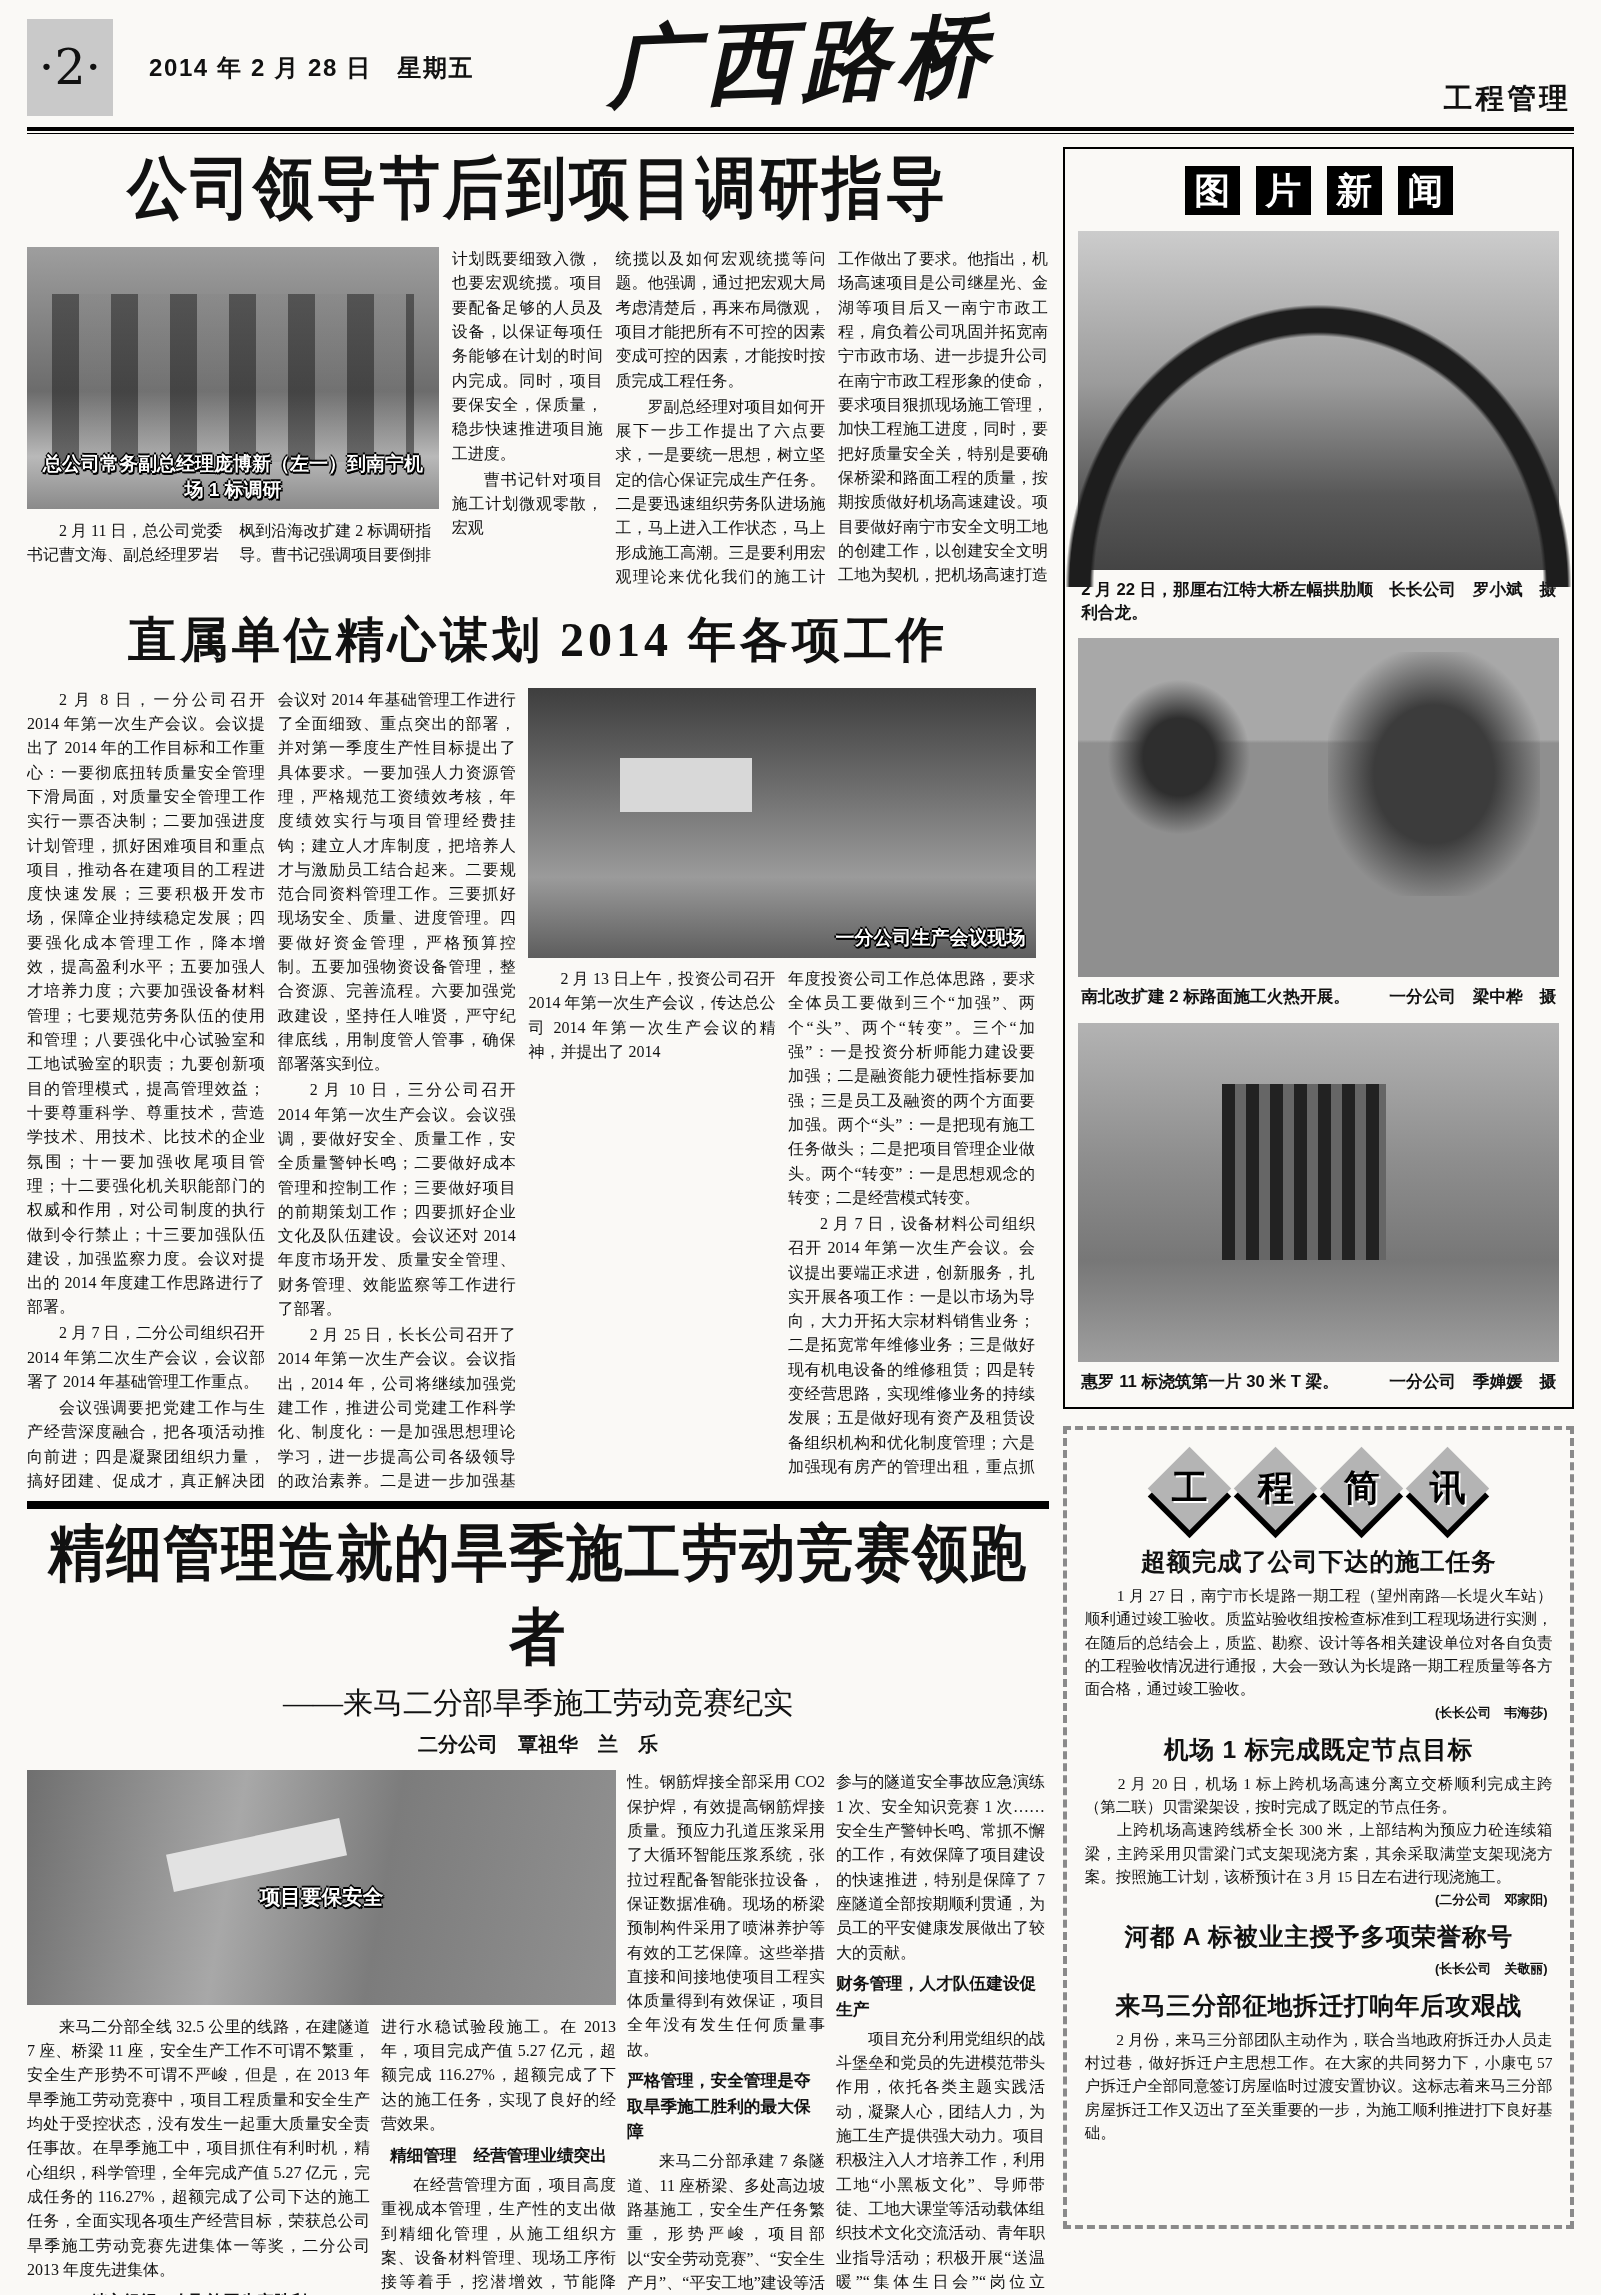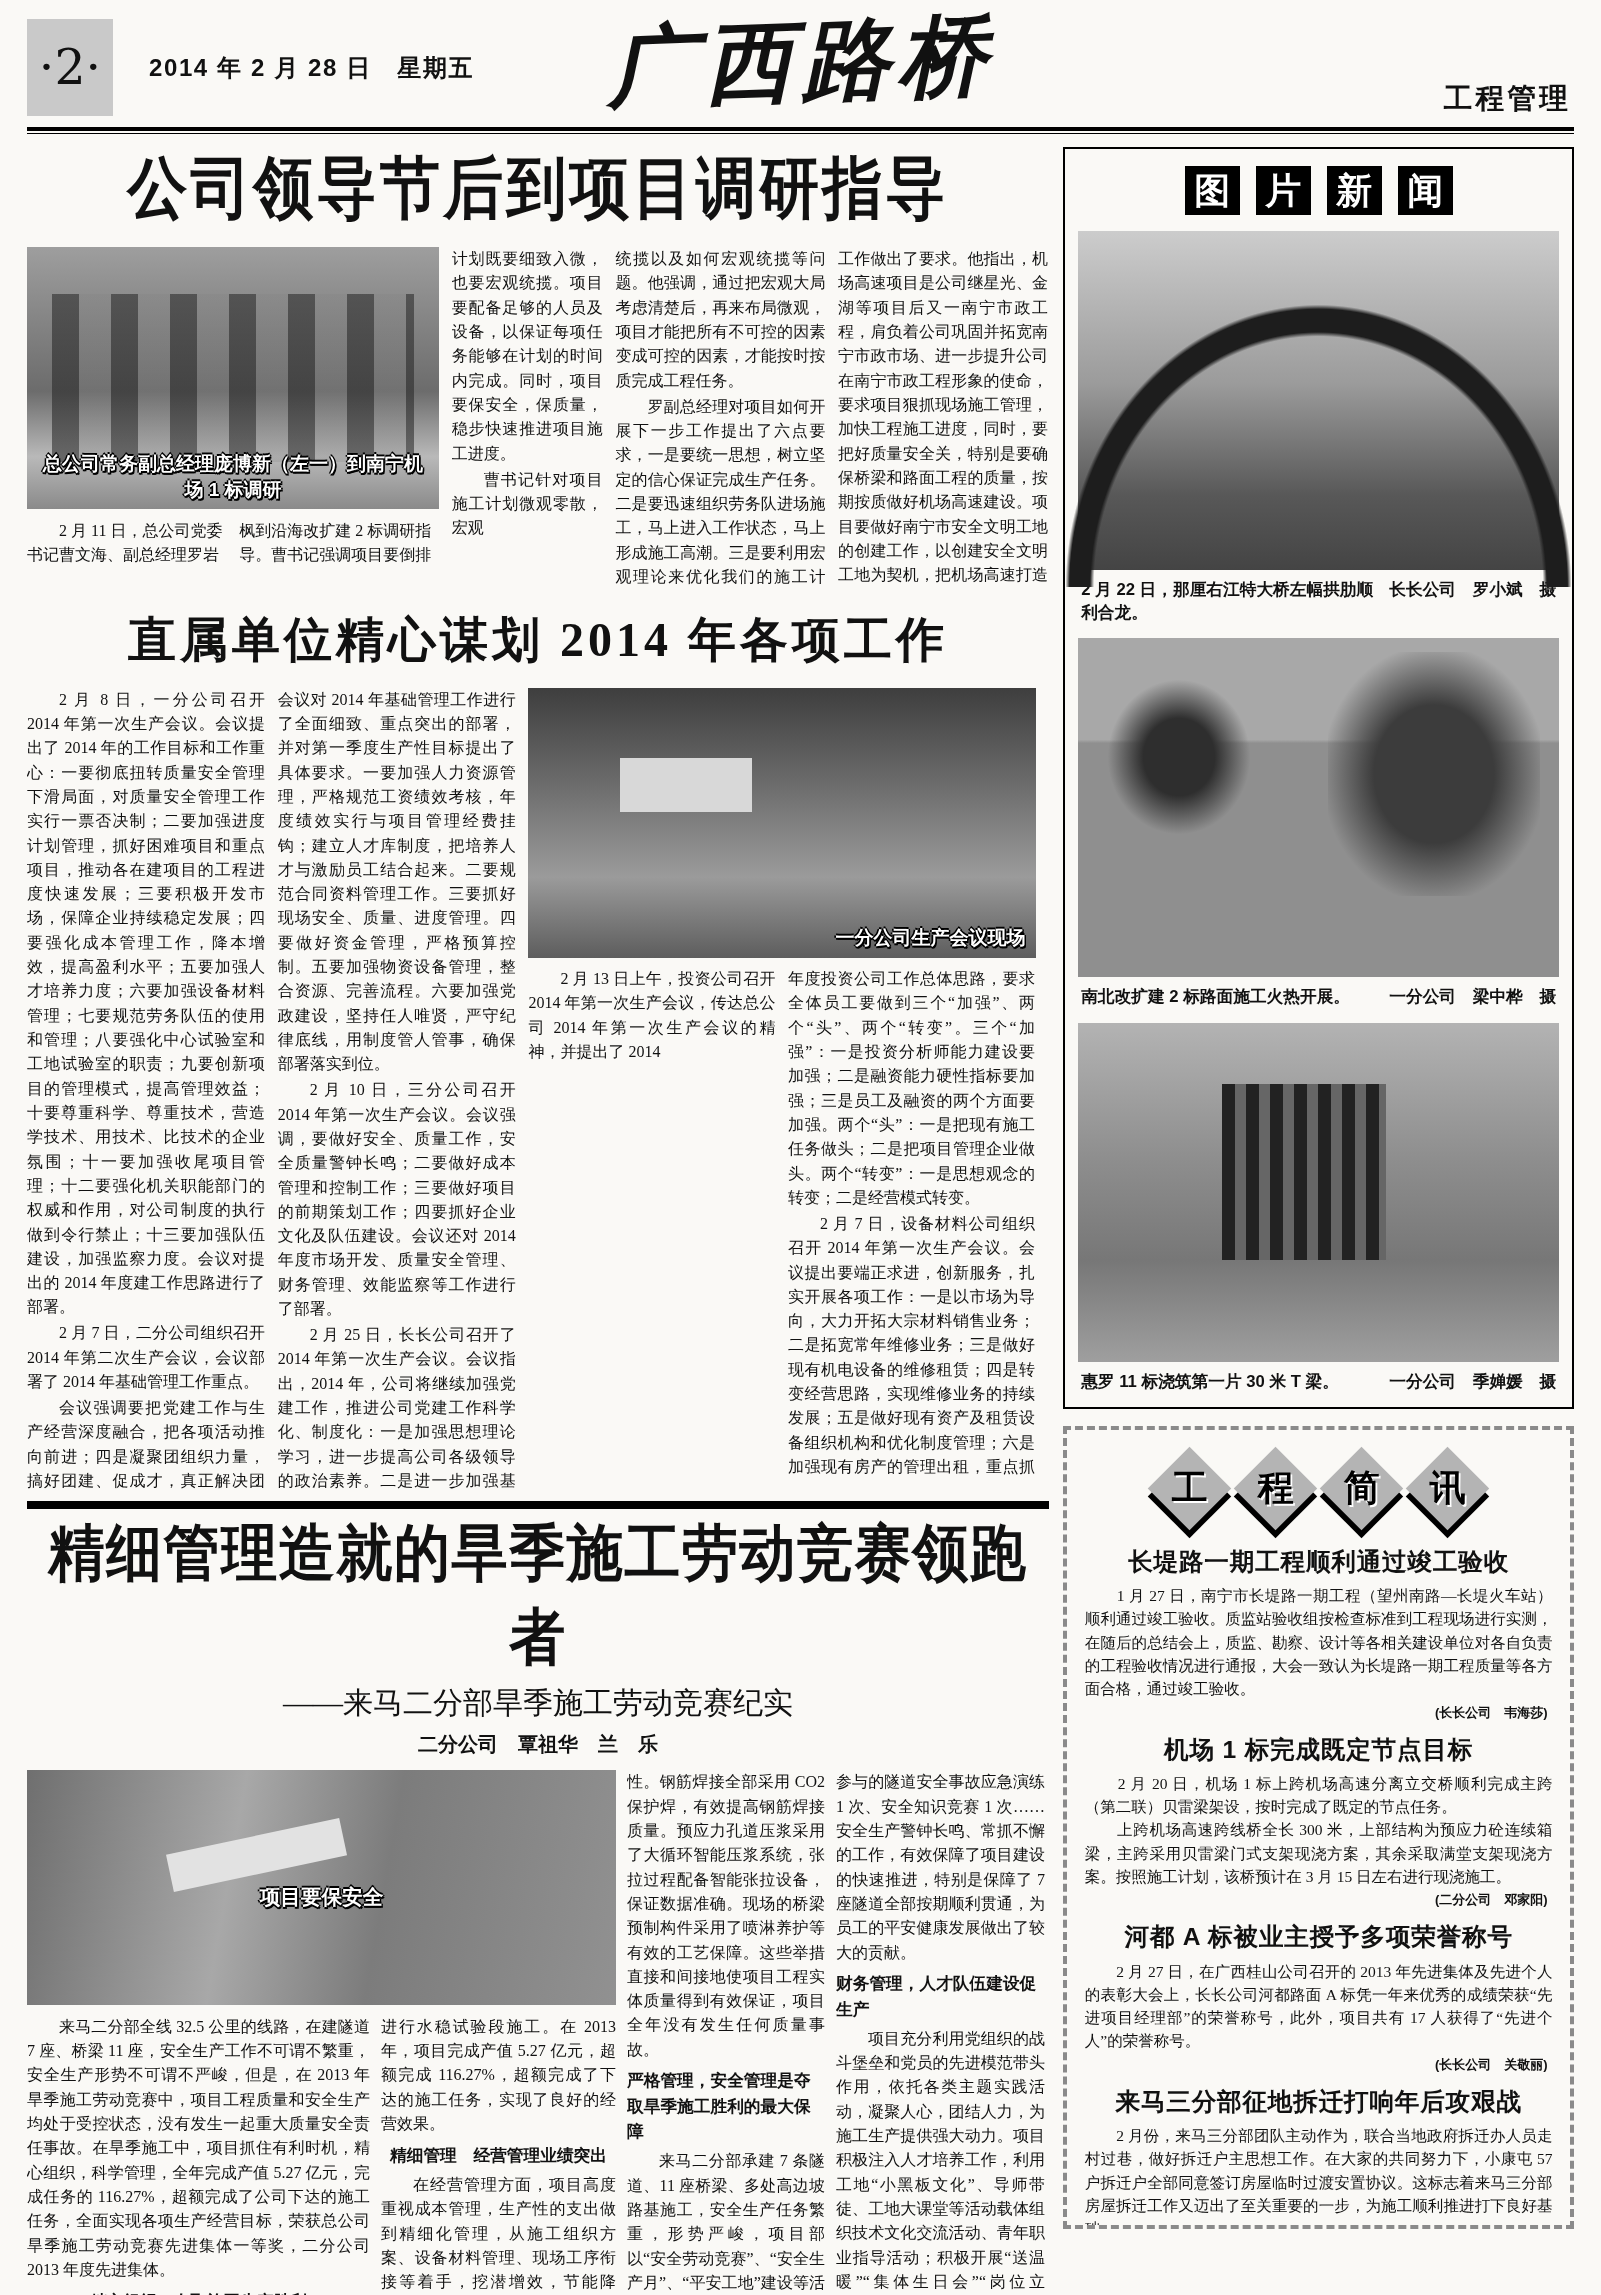--- a/index.html
+++ b/index.html
@@ -267,33 +267,32 @@
             <span>程</span>
           </div>
         <div class="d">
             <span>简</span>
           </div>
         <div class="d">
             <span>讯</span>
           </div>
       </div>
       <div class="br-item">
-        <h3>长堤路一期工程顺利通过竣工验收</h3>
+        <h3>超额完成了公司下达的施工任务</h3>
         <div class="bbody">　　1 月 27 日，南宁市长堤路一期工程（望州南路—长堤火车站）顺利通过竣工验收。质监站验收组按检查标准到工程现场进行实测，在随后的总结会上，质监、勘察、设计等各相关建设单位对各自负责的工程验收情况进行通报，大会一致认为长堤路一期工程质量等各方面合格，通过竣工验收。</div>
         <div class="sign">(长长公司　韦海莎)</div>
       </div>
       <div class="br-item">
         <h3>机场 1 标完成既定节点目标</h3>
         <div class="bbody">　　2 月 20 日，机场 1 标上跨机场高速分离立交桥顺利完成主跨（第二联）贝雷梁架设，按时完成了既定的节点任务。
 　　上跨机场高速跨线桥全长 300 米，上部结构为预应力砼连续箱梁，主跨采用贝雷梁门式支架现浇方案，其余采取满堂支架现浇方案。按照施工计划，该桥预计在 3 月 15 日左右进行现浇施工。</div>
         <div class="sign">(二分公司　邓家阳)</div>
       </div>
       <div class="br-item">
         <h3>河都 A 标被业主授予多项荣誉称号</h3>
-        <div class="bbody">　　2 月 27 日，在广西桂山公司召开的 2013 年先进集体及先进个人的表彰大会上，长长公司河都路面 A 标凭一年来优秀的成绩荣获“先进项目经理部”的荣誉称号，此外，项目共有 17 人获得了“先进个人”的荣誉称号。</div>
         <div class="sign">(长长公司　关敬丽)</div>
       </div>
       <div class="br-item">
         <h3>来马三分部征地拆迁打响年后攻艰战</h3>
         <div class="bbody">　　2 月份，来马三分部团队主动作为，联合当地政府拆迁办人员走村过巷，做好拆迁户主思想工作。在大家的共同努力下，小康屯 57 户拆迁户全部同意签订房屋临时过渡安置协议。这标志着来马三分部房屋拆迁工作又迈出了至关重要的一步，为施工顺利推进打下良好基础。</div>
 
       </div>
 
     </div>
   </div>

